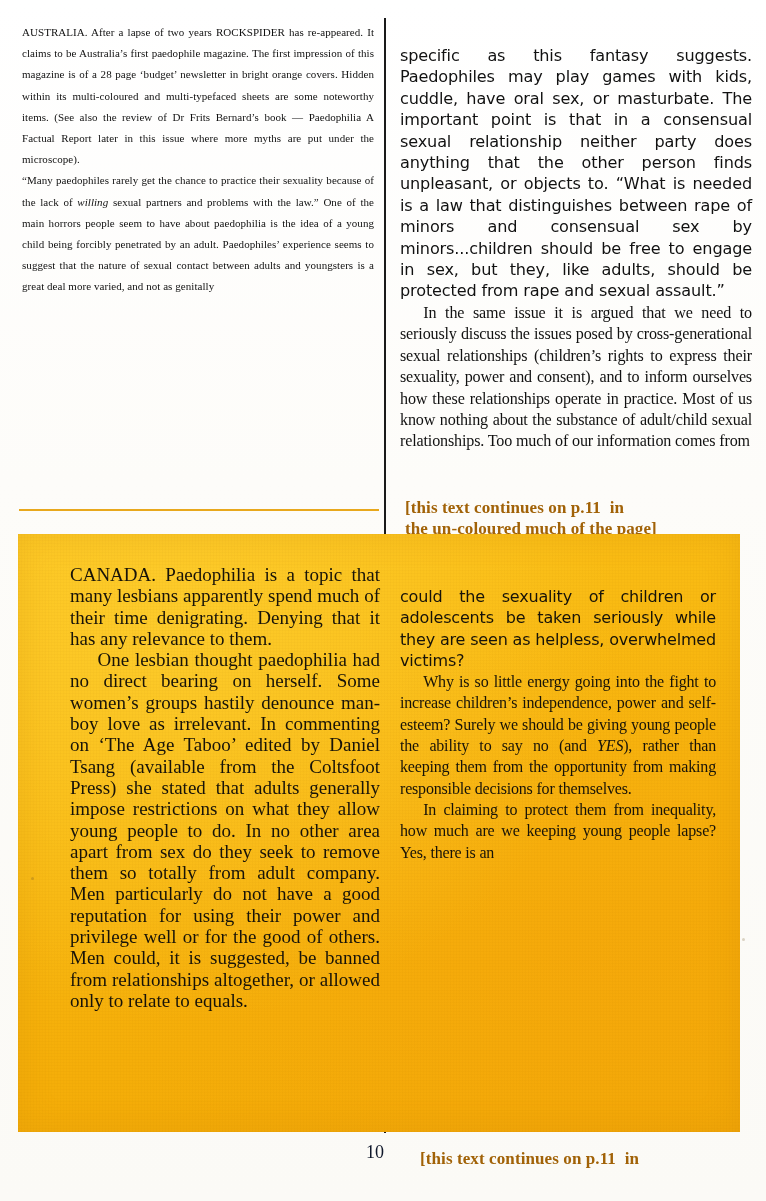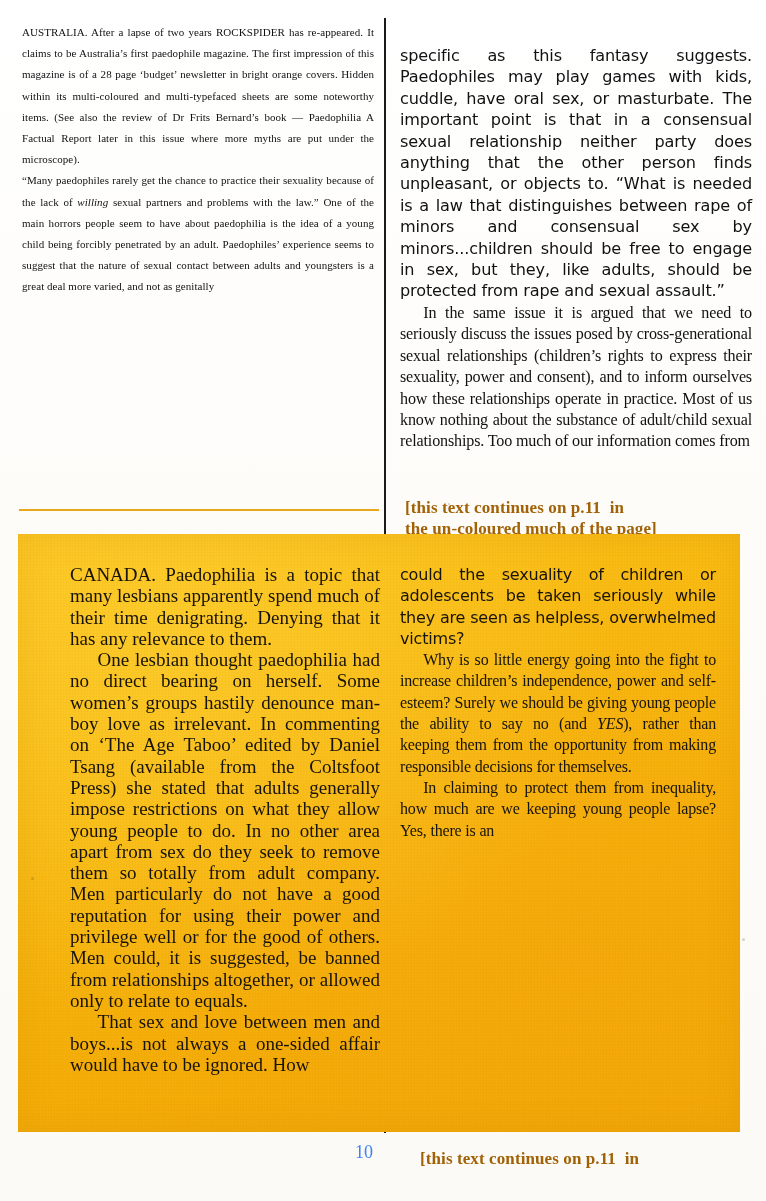--- a/index.html
+++ b/index.html
@@ -154,20 +154,21 @@
     margin-left: 24px;
   }
 
   #lower-right {
     left: 382px;
     width: 316px;
     font-family: "DejaVu Sans", sans-serif;
     font-size: 16.0px;
     line-height: 21.3px;
     letter-spacing: -0.18px;
+    margin-top: 22px;
   }
 
   p {
     margin: 0;
   }
   p + p {
     text-indent: 1.45em;
     font-family: Liberation Serif, serif;
   }
   p:last-child {
@@ -178,24 +179,24 @@
   .nojust-last { text-align-last: left; }
 
   em { font-style: italic; }
 
   
   #page-number {
     position: absolute;
     left: 344px;
     top: 1142px;
     width: 40px;
-    text-align: center;
+    text-align: right;
     font-family: "Liberation Serif", serif;
     font-size: 18px;
-    color: #3b82f6;
+    color: #0f172a;
   }
 
   
   .speck {
     position: absolute;
     background: rgba(120,90,40,0.30);
     border-radius: 50%;
     pointer-events: none;
   }
 </style>
@@ -228,21 +229,20 @@
     <span class="ann-line">[this text continues on p.11  in</span>
     <span class="ann-line">the un-coloured much of the page]</span>
   </div>
 
   <div id="orange-panel">
     <div id="orange-texture"></div>
 
     <div class="ocol" id="lower-left">
       <p class="nojust-last"><span>CANADA. Paedophilia is a topic that many lesbians apparently spend much of their time denigrating. Denying that it has any relevance to them.</span></p>
       <p class="nojust-last"><span>One lesbian thought paedophilia had no direct bearing on herself. Some women’s groups hastily denounce man-boy love as irrelevant. In commenting on ‘The Age Taboo’ edited by Daniel Tsang (available from the Coltsfoot Press) she stated that adults generally impose restrictions on what they allow young people to do. In no other area apart from sex do they seek to remove them so totally from adult company. Men particularly do not have a good reputation for using their power and privilege well or for the good of others. Men could, it is suggested, be banned from relationships altogether, or allowed only to relate to equals.</span></p>
-      <p><span>That sex and love between men and boys...is not always a one-sided affair would have to be ignored. How</span></p>
     </div>
 
     <div class="ocol" id="lower-right">
       <p class="nojust-last"><span>could the sexuality of children or adolescents be taken seriously while they are seen as helpless, overwhelmed victims?</span></p>
       <p class="nojust-last">
         <span>Why is so little energy going into the fight to increase children’s independence, power and self-esteem? Surely we should be giving young people the ability to say no (and </span><em>YES</em><span>), rather than keeping them from the opportunity from making responsible decisions for themselves.</span>
       </p>
       <p><span>In claiming to protect them from inequality, how much are we keeping young people lapse? Yes, there is an</span></p>
     </div>
   </div>

